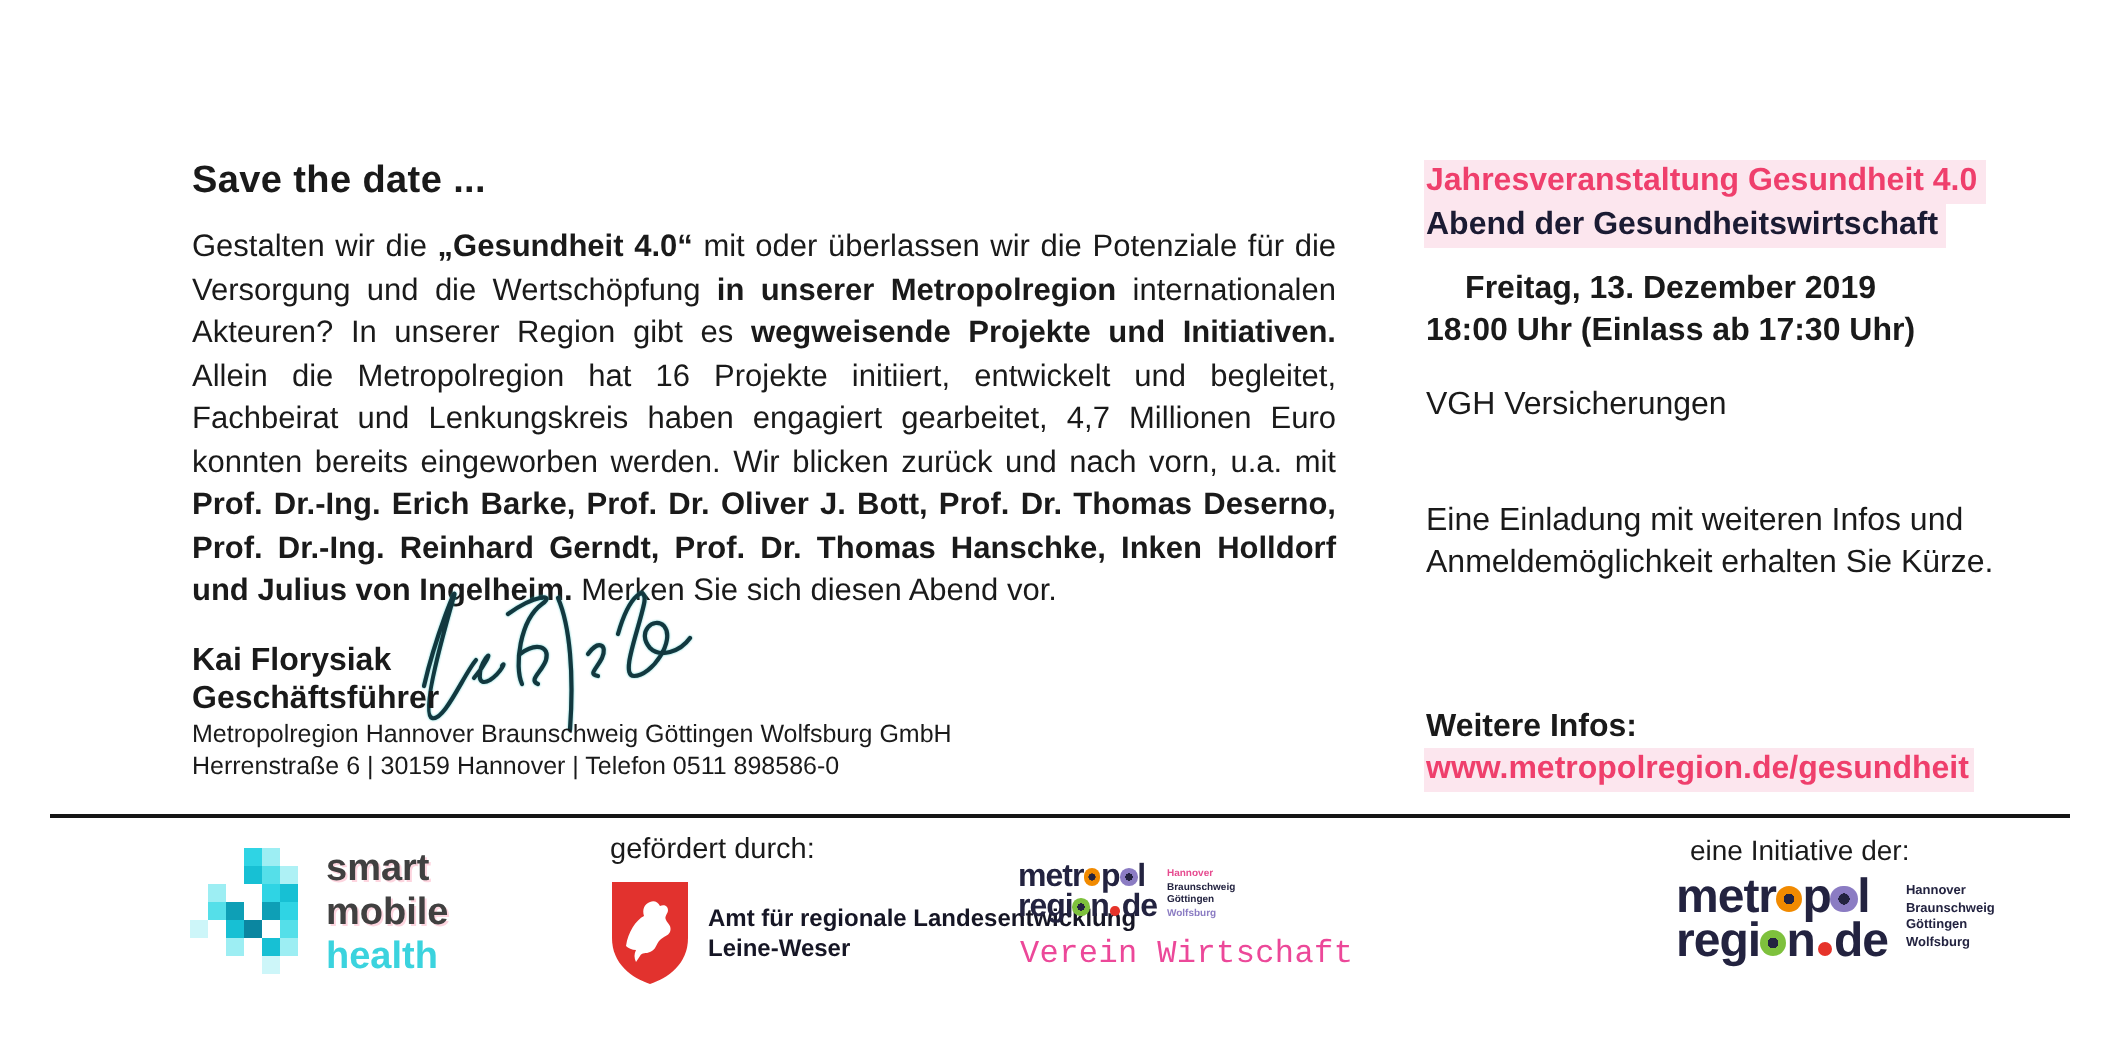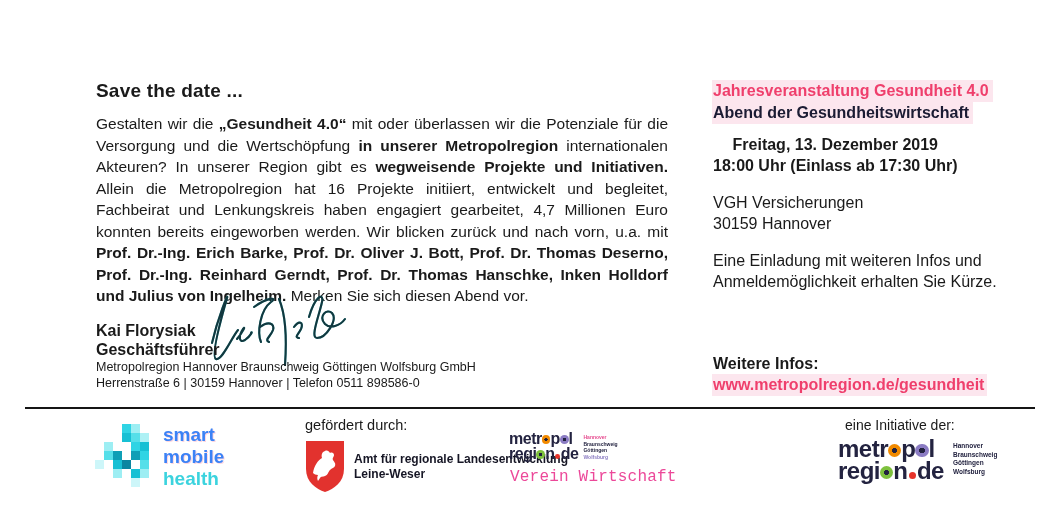--- a/index.html
+++ b/index.html
@@ -32,21 +32,21 @@
   .note{top:250px;}
   .more{top:353px;}
   .more-label{font-weight:bold;}
   .website{color:var(--accent-pink,#ef3f6c);font-weight:bold;background:var(--highlight-pink,#fce6ee);
     display:inline-block;padding:0 3px 1px 1px;margin-left:-1px;text-decoration:none;cursor:pointer;}
 
   
   .divider{position:absolute;left:25px;right:24px;top:407px;height:1.5px;background:#151515;}
 
   .smh{position:absolute;left:95px;top:424px;display:flex;gap:10px;align-items:flex-start;}
-  .smh-text div{font-size:19px;font-weight:bold;line-height:22px;color:#3b82f6;
+  .smh-text div{font-size:19px;font-weight:bold;line-height:22px;color:#404040;
     text-shadow:1px 1px 0 rgba(244,63,109,.22);}
   .smh-text .health{color:var(--teal-health,#3bd3de);text-shadow:none;}
 
   .funded{position:absolute;left:305px;top:417px;}
   .funded-label{font-size:14.5px;margin-bottom:7px;}
   .funded-row{display:flex;gap:9px;align-items:center;}
   .funded-org{font-size:12px;font-weight:bold;line-height:15px;color:#161625;}
 
   .metropol{color:var(--logo-navy,#232340);font-weight:bold;letter-spacing:-.5px;}
   .metropol .word{white-space:nowrap;}
@@ -102,21 +102,20 @@
     <div><span class="hl event-subtitle">Abend der Gesundheitswirtschaft</span></div>
   </div>
 
   <div class="rblock when">
     <div>Freitag, 13. Dezember 2019</div>
     <div>18:00 Uhr (Einlass ab 17:30 Uhr)</div>
   </div>
 
   <div class="rblock venue">
     <div>VGH Versicherungen</div>
-    <div>30159 Hannover</div>
   </div>
 
   <div class="rblock note">
     <div>Eine Einladung mit weiteren Infos und</div>
     <div>Anmeldemöglichkeit erhalten Sie Kürze.</div>
   </div>
 
   <div class="rblock more">
     <div class="more-label">Weitere Infos:</div>
     <div><a class="website">www.metropolregion.de/gesundheit</a></div>

